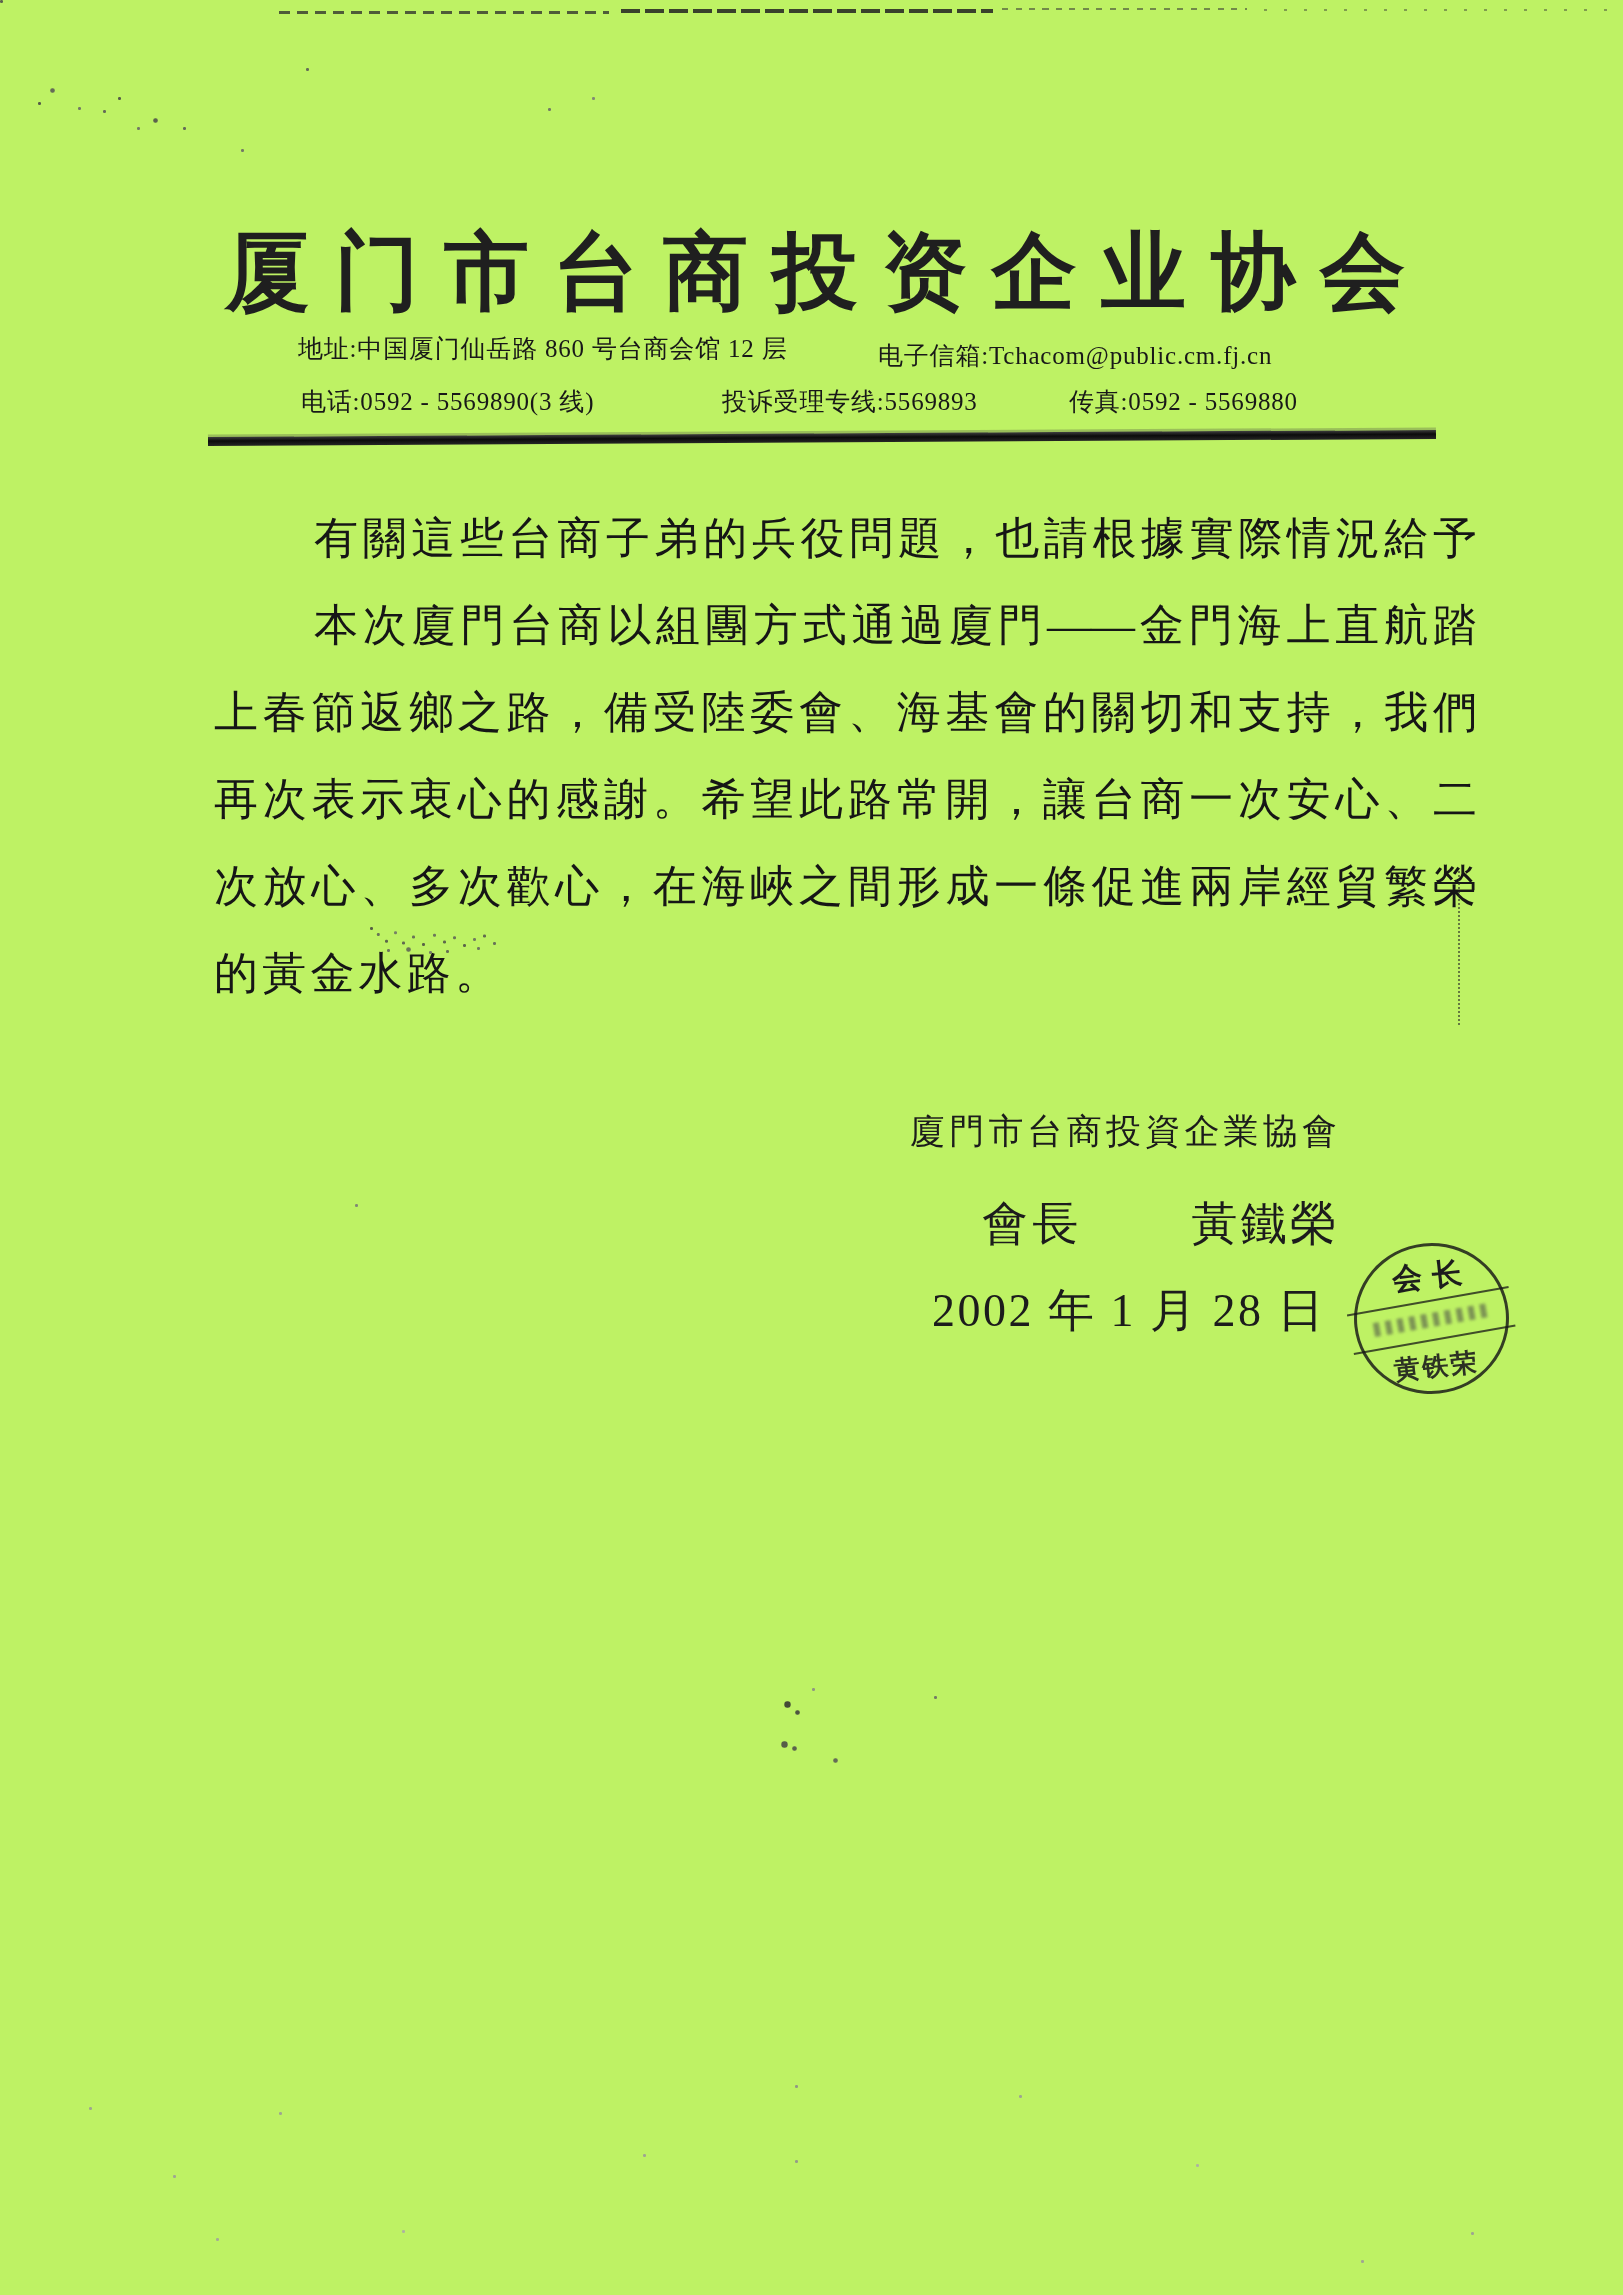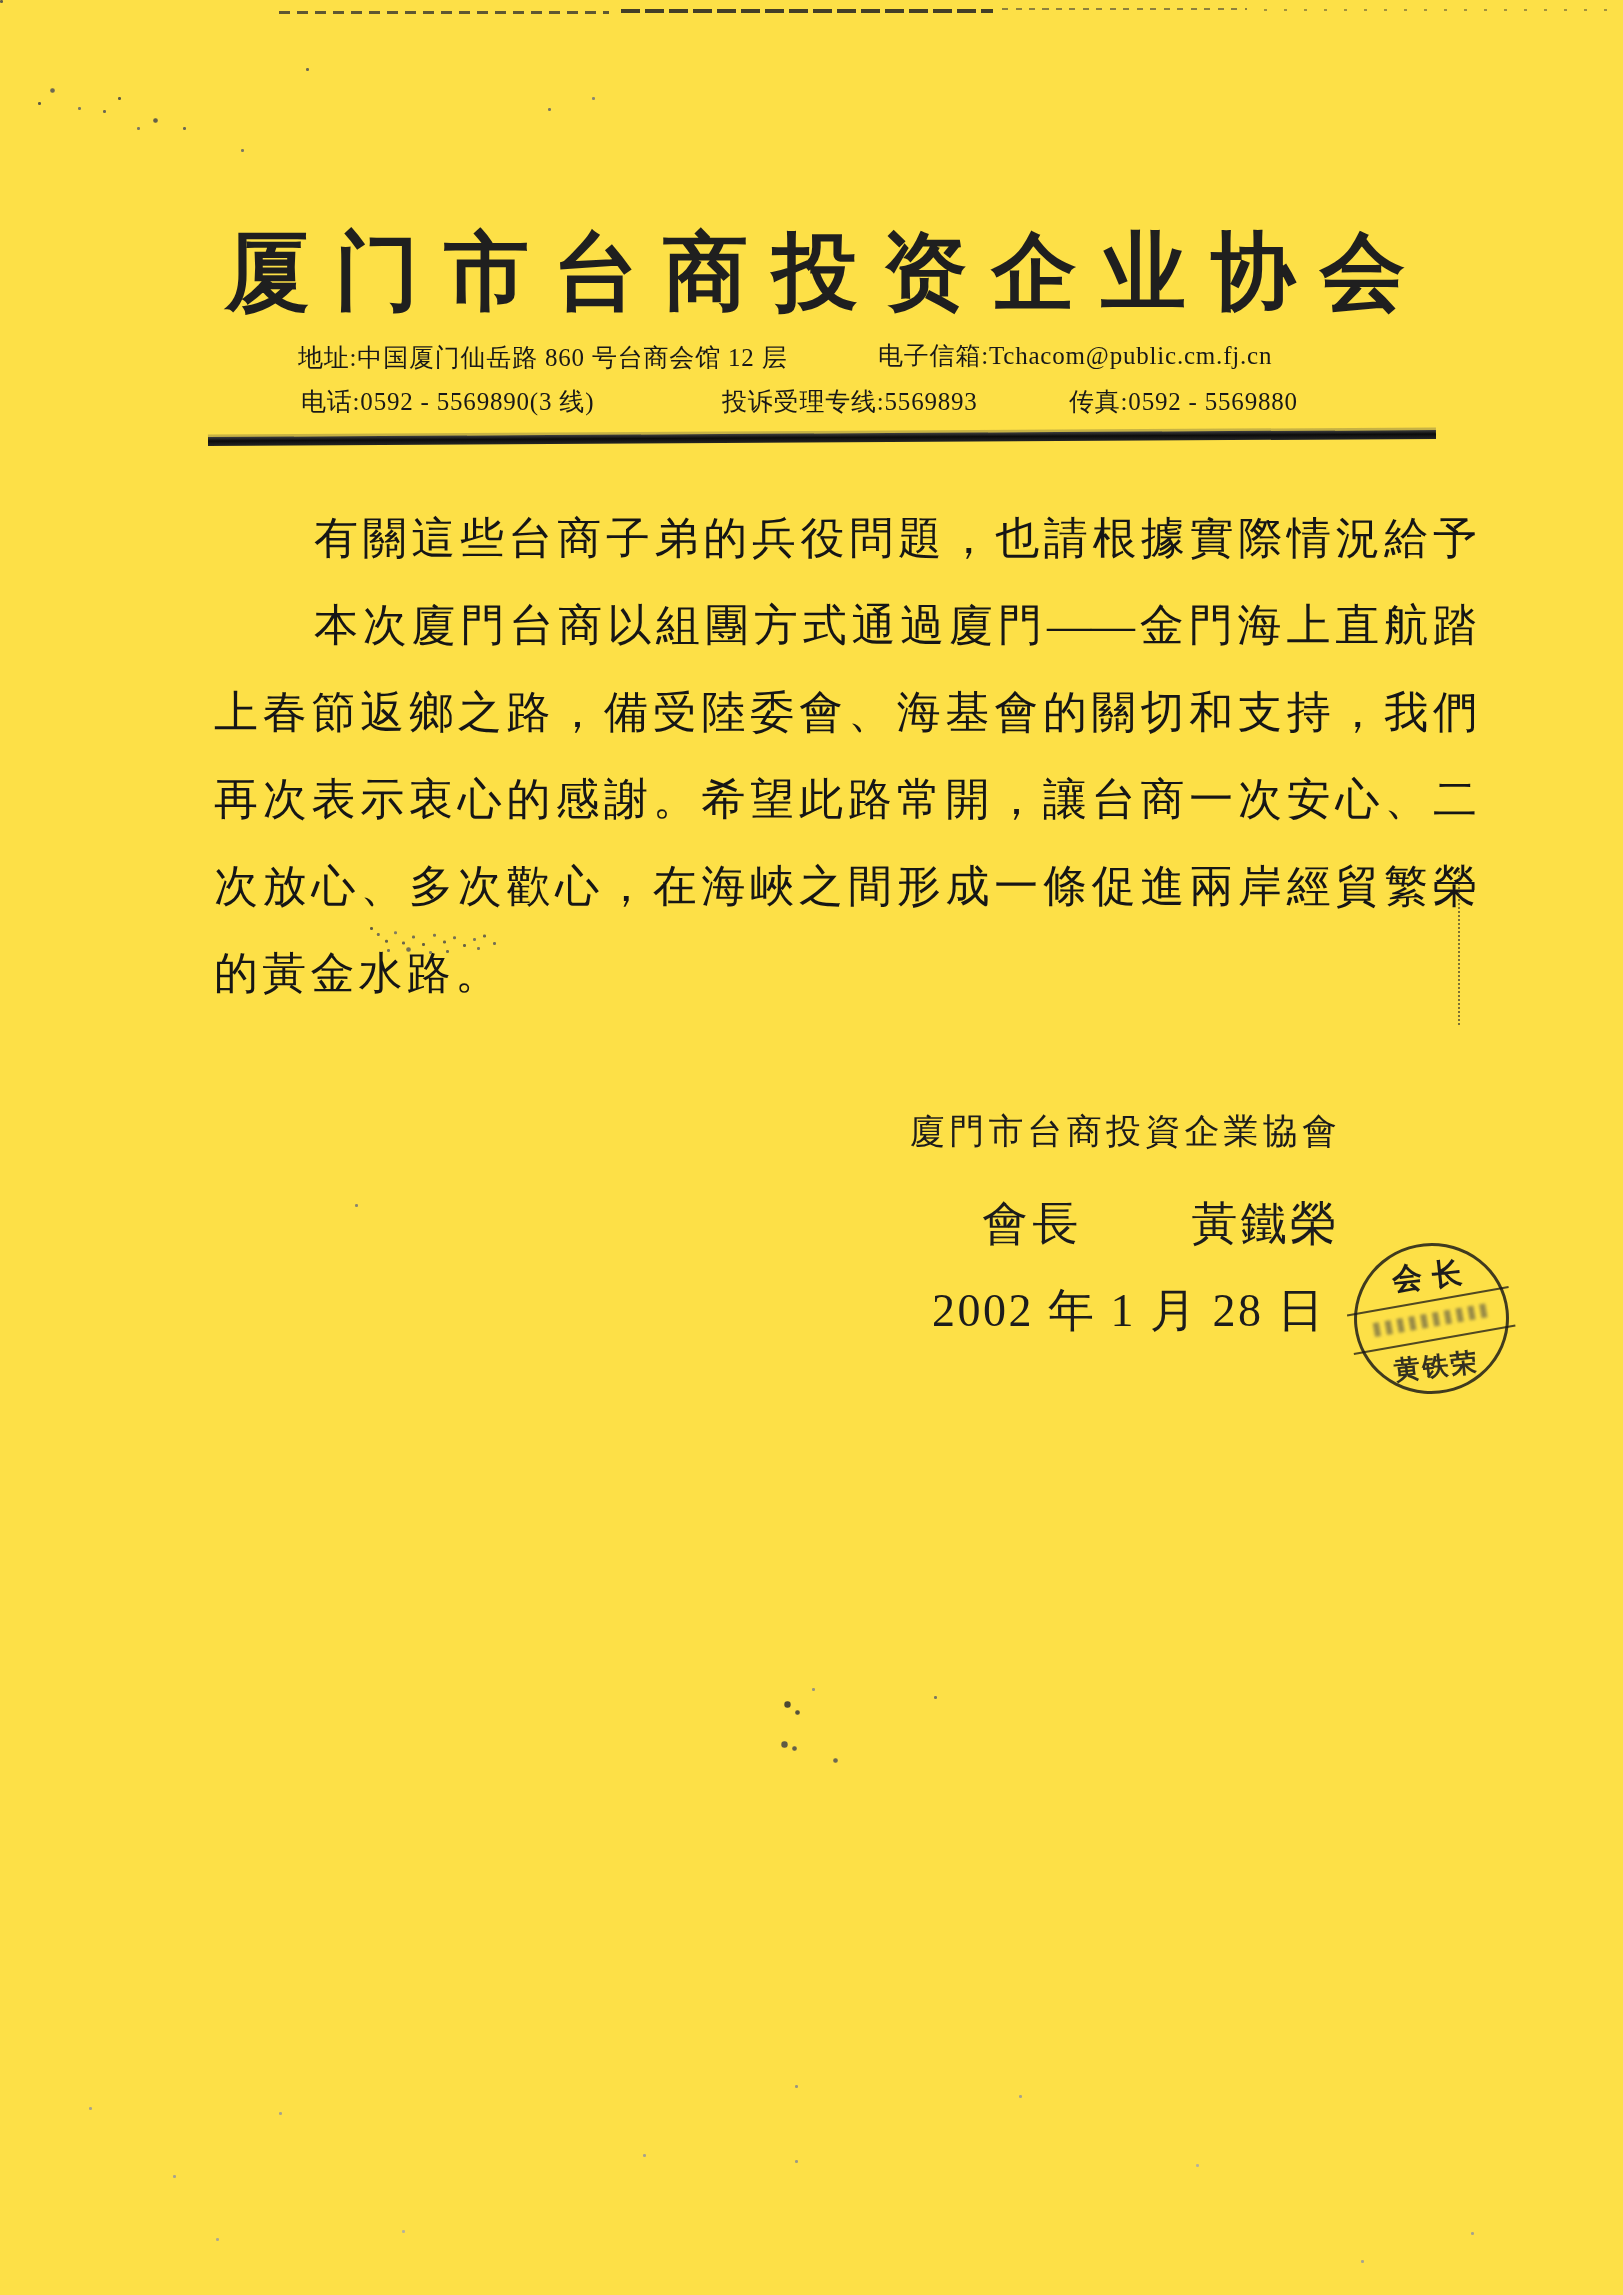--- a/index.html
+++ b/index.html
@@ -1,17 +1,17 @@
 <!DOCTYPE html>
 <html style="font-size:13.5px"><head>
 <meta charset="utf-8">
 <style>
   html,body{margin:0;padding:0;background:#ffffff;}
   .page{
-    position:relative;width:1623px;height:2295px;background:#fde047;
+    position:relative;width:1623px;height:2295px;background:#bef264;
     font-family:"Liberation Serif","DejaVu Serif",serif;color:#1c1c1c;overflow:hidden;
   }
 
   
   .edge-noise{position:absolute;transform-origin:left center;}
   .en1{left:279px;top:11px;width:330px;height:3.4px;opacity:.75;
        background:repeating-linear-gradient(90deg,#2a2a2a 0 11px,transparent 11px 18px);}
   .en2{left:621px;top:8.5px;width:372px;height:4.2px;opacity:.85;
        background:repeating-linear-gradient(90deg,#222 0 18.6px,transparent 18.6px 24px);}
   .en3{left:1002px;top:7.6px;width:245px;height:2.5px;opacity:.55;
@@ -41,21 +41,21 @@
       123px 15px 0 #555,37px 21px 0 0.8px #555,76px 23px 0 #4f4f4f,17px 22px 0 #5a5a5a,
       59px 24px 0 #666,107px 20px 0 #5d5d5d;}
 
   .fold-crease{position:absolute;left:1458px;top:871px;height:154px;width:0;
     border-left:2.5px dotted rgba(40,40,40,.6);}
 
   
   .org-title{position:absolute;left:225px;top:215px;font-size:85px;font-weight:bold;
     letter-spacing:24.5px;white-space:nowrap;color:#1f1f1f;}
   .hline{position:absolute;font-size:25px;white-space:nowrap;color:#181818;letter-spacing:0.8px;}
-  .addr{left:298px;top:341px;}
+  .addr{left:298px;top:332px;}
   .email{left:878px;top:339px;}
   .phone{left:301px;top:385px;}
   .hotline{left:722px;top:385px;}
   .fax{left:1069px;top:385px;}
   .header-rule{position:absolute;left:208px;top:437px;width:1228px;height:9.3px;
     background:linear-gradient(#3d3d3d,#0b0b0b 45%,#262626);
     transform:rotate(-0.33deg);transform-origin:left center;
     box-shadow:0 -2.5px 0 rgba(60,60,60,.28);}
 
   

